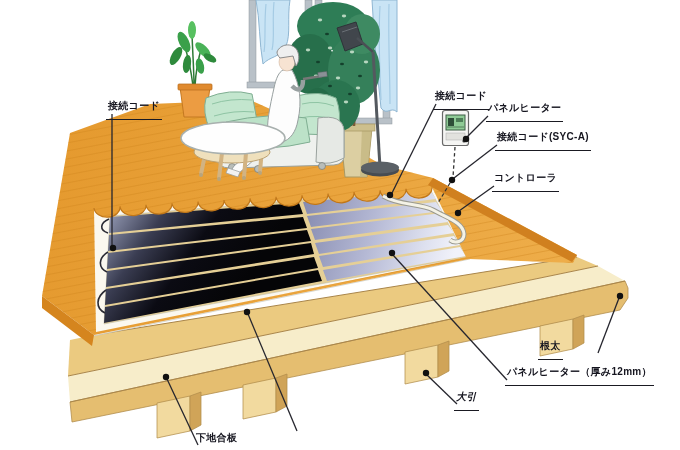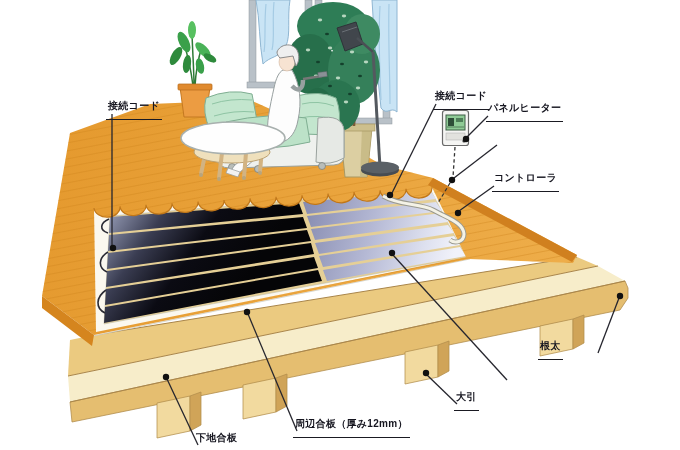--- a/index.html
+++ b/index.html
@@ -285,18 +285,19 @@
     <circle cx="392" cy="253" r="3.2"></circle>
         <circle cx="426" cy="373" r="3.2"></circle>
         <circle cx="247" cy="312" r="3.2"></circle>
     <circle cx="166" cy="377" r="3.2"></circle>
   </g>
 </svg>
 
 <div class="lbl" style="left:106px;top:100px;">接続コード</div>
 <div class="lbl" style="left:433px;top:90px;">接続コード</div>
 <div class="lbl" style="left:486px;top:102px;">パネルヒーター</div>
+<div class="lbl" style="left:495px;top:131px;">接続コード(SYC-A)</div>
 <div class="lbl" style="left:492px;top:172px;">コントローラ</div>
 <div class="lbl" style="left:538px;top:340px;">根太</div>
-<div class="lbl" style="left:454px;top:391px;">大引</div>
-<div class="lbl" style="left:293px;top:418px;">周辺合板（厚み12mm）</div>
+<div class="lbl" style="left:505px;top:366px;">パネルヒーター（厚み12mm）</div>
+<div class="lbl" style="left:454px;top:391px;font-style:italic;">大引</div>
 <div class="lbl" style="left:194px;top:432px;">下地合板</div>
 </div>
 
 </body></html>

